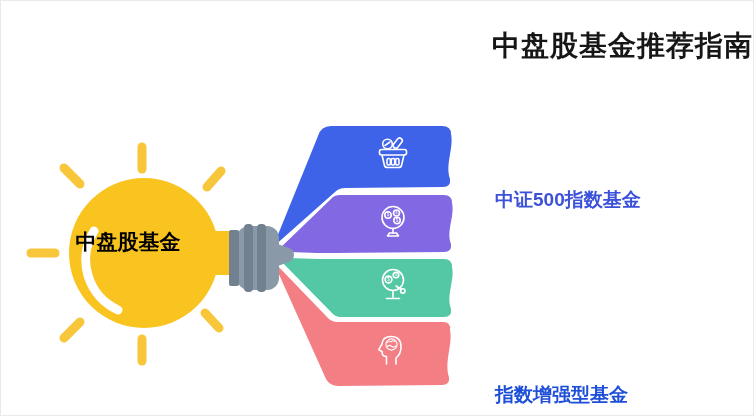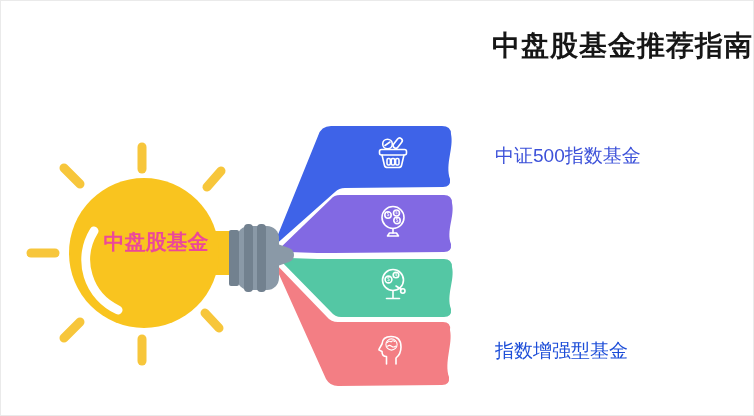--- a/index.html
+++ b/index.html
@@ -7,25 +7,25 @@
     position:relative;width:754px;height:416px;box-sizing:border-box;
     border:1px solid #eaeaea;background:#ffffff;overflow:hidden;
     font-family:"Liberation Sans","DejaVu Sans",sans-serif;
   }
   .title{
     position:absolute;top:26px;left:0;width:100%;text-align:right;
     font-size:28px;font-weight:bold;color:#161616;letter-spacing:1px;
   }
   svg.diagram{position:absolute;left:0;top:0;}
   .bulb-label{
-    position:absolute;left:72px;top:227px;width:166px;text-align:center;
-    font-size:21px;line-height:27px;font-weight:bold;color:#ec4899;
+    position:absolute;left:44px;top:227px;width:166px;text-align:center;
+    font-size:21px;line-height:27px;font-weight:bold;color:#000000;
   }
   .branch-label{
-    position:absolute;left:494px;font-size:19px;font-weight:normal;white-space:nowrap;
+    position:absolute;left:494px;font-size:19px;font-weight:bold;white-space:nowrap;margin-top:44px;
   }
   .bl-0{top:142px;} .bl-1{top:207px;} .bl-2{top:272px;} .bl-3{top:337px;}
 </style>
 </head>
 <body>
 
 <div id="canvas">
 
   <div class="title">中盘股基金推荐指南</div>
 

